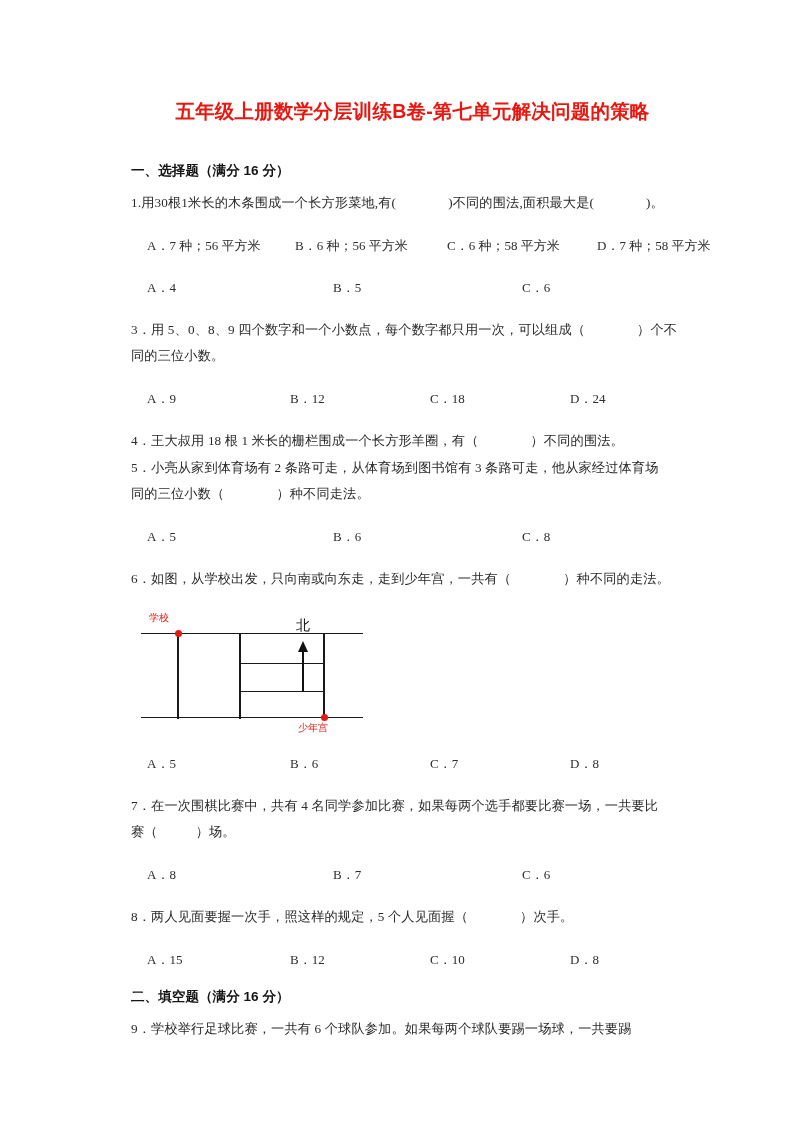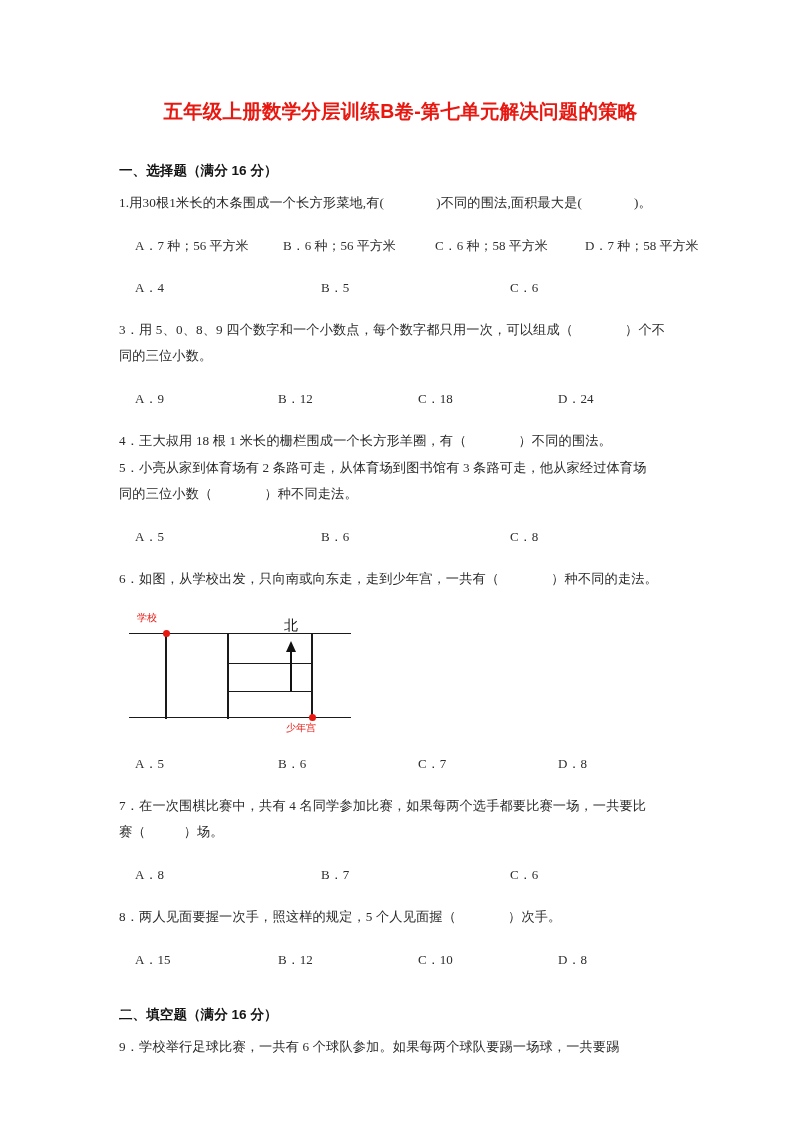--- a/index.html
+++ b/index.html
@@ -11,21 +11,21 @@
     width: 793px;
     height: 1122px;
     position: relative;
     font-family: "Liberation Serif", "DejaVu Serif", serif;
     color: #262626;
     overflow: hidden;
   }
 
   .page {
     position: absolute;
-    left: 4px; top: 0;
+    left: 16px; top: 0;
     width: 771px;
     height: 1122px;
     box-sizing: border-box;
     padding: 0;
   }
 
   
   .doc-title {
     position: absolute;
     left: 0;
@@ -62,21 +62,21 @@
 
   .section-head {
     font-size: 13.6px;
     font-weight: bold;
     font-family: "Liberation Sans", "DejaVu Sans", sans-serif;
     color: #141414;
     margin: 0 0 10px 0;
     line-height: 1.25;
   }
   .section-head.spaced {
-    margin-top: 34px;
+    margin-top: 16px;
   }
 
   .q {
     font-size: 13.2px;
     line-height: 2.02;
     color: #2a2a2a;
     margin: 0;
     text-align: justify;
     text-justify: inter-ideograph;
     letter-spacing: 0.15px;

